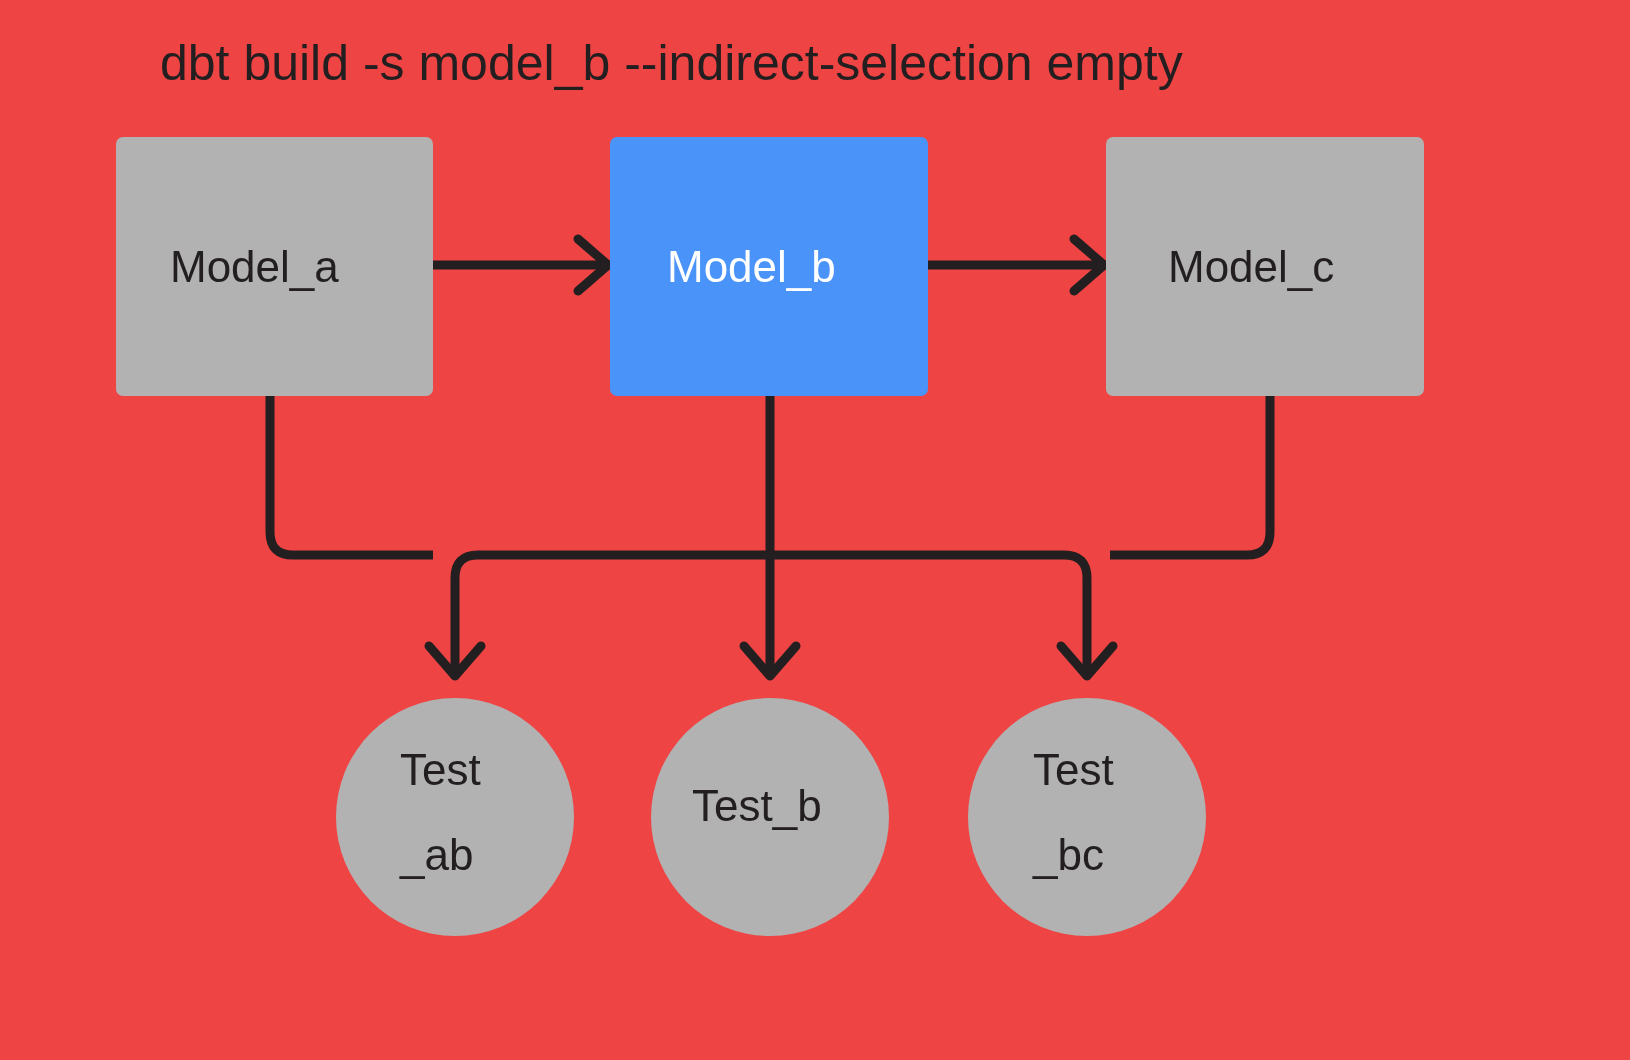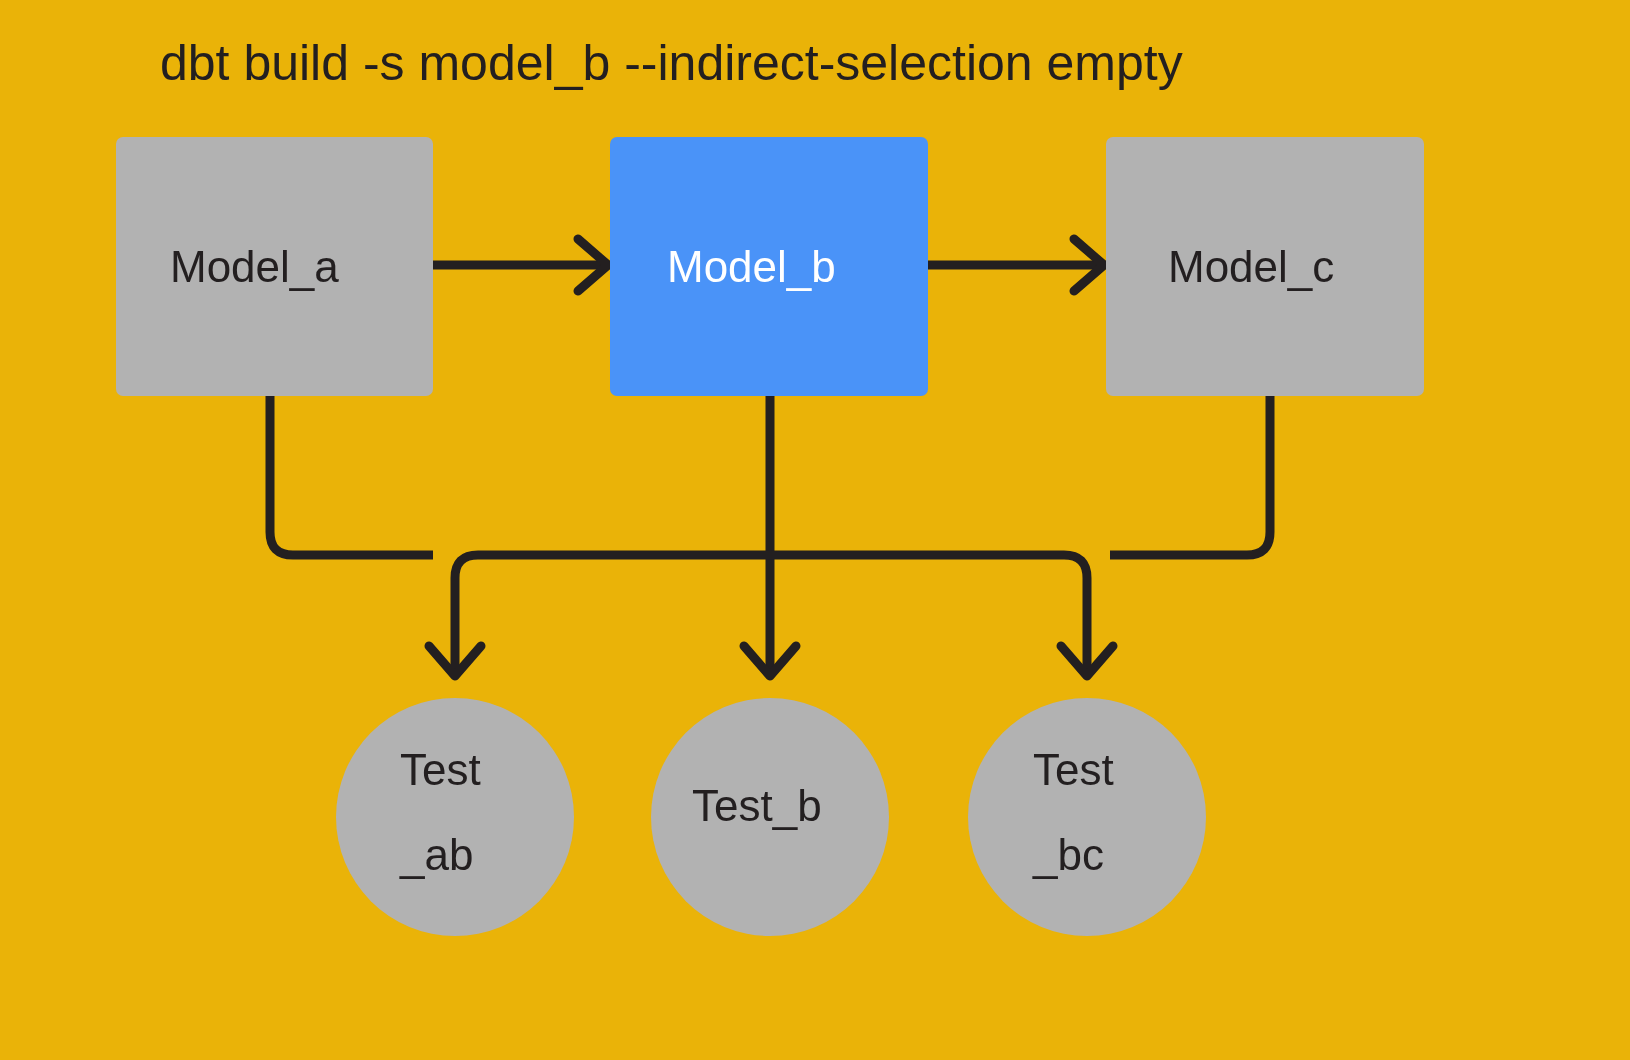--- a/index.html
+++ b/index.html
@@ -10,21 +10,21 @@
   body {
     width: 1630px;
     height: 1060px;
     font-family: "Liberation Sans", sans-serif;
     overflow: hidden;
   }
   #canvas {
     position: relative;
     width: 1630px;
     height: 1060px;
-    background: #eab308;
+    background: #ef4444;
   }
   #diagram-svg {
     position: absolute;
     top: 0;
     left: 0;
     width: 1630px;
     height: 1060px;
   }
   .diagram-title {
     font-size: 50px;

